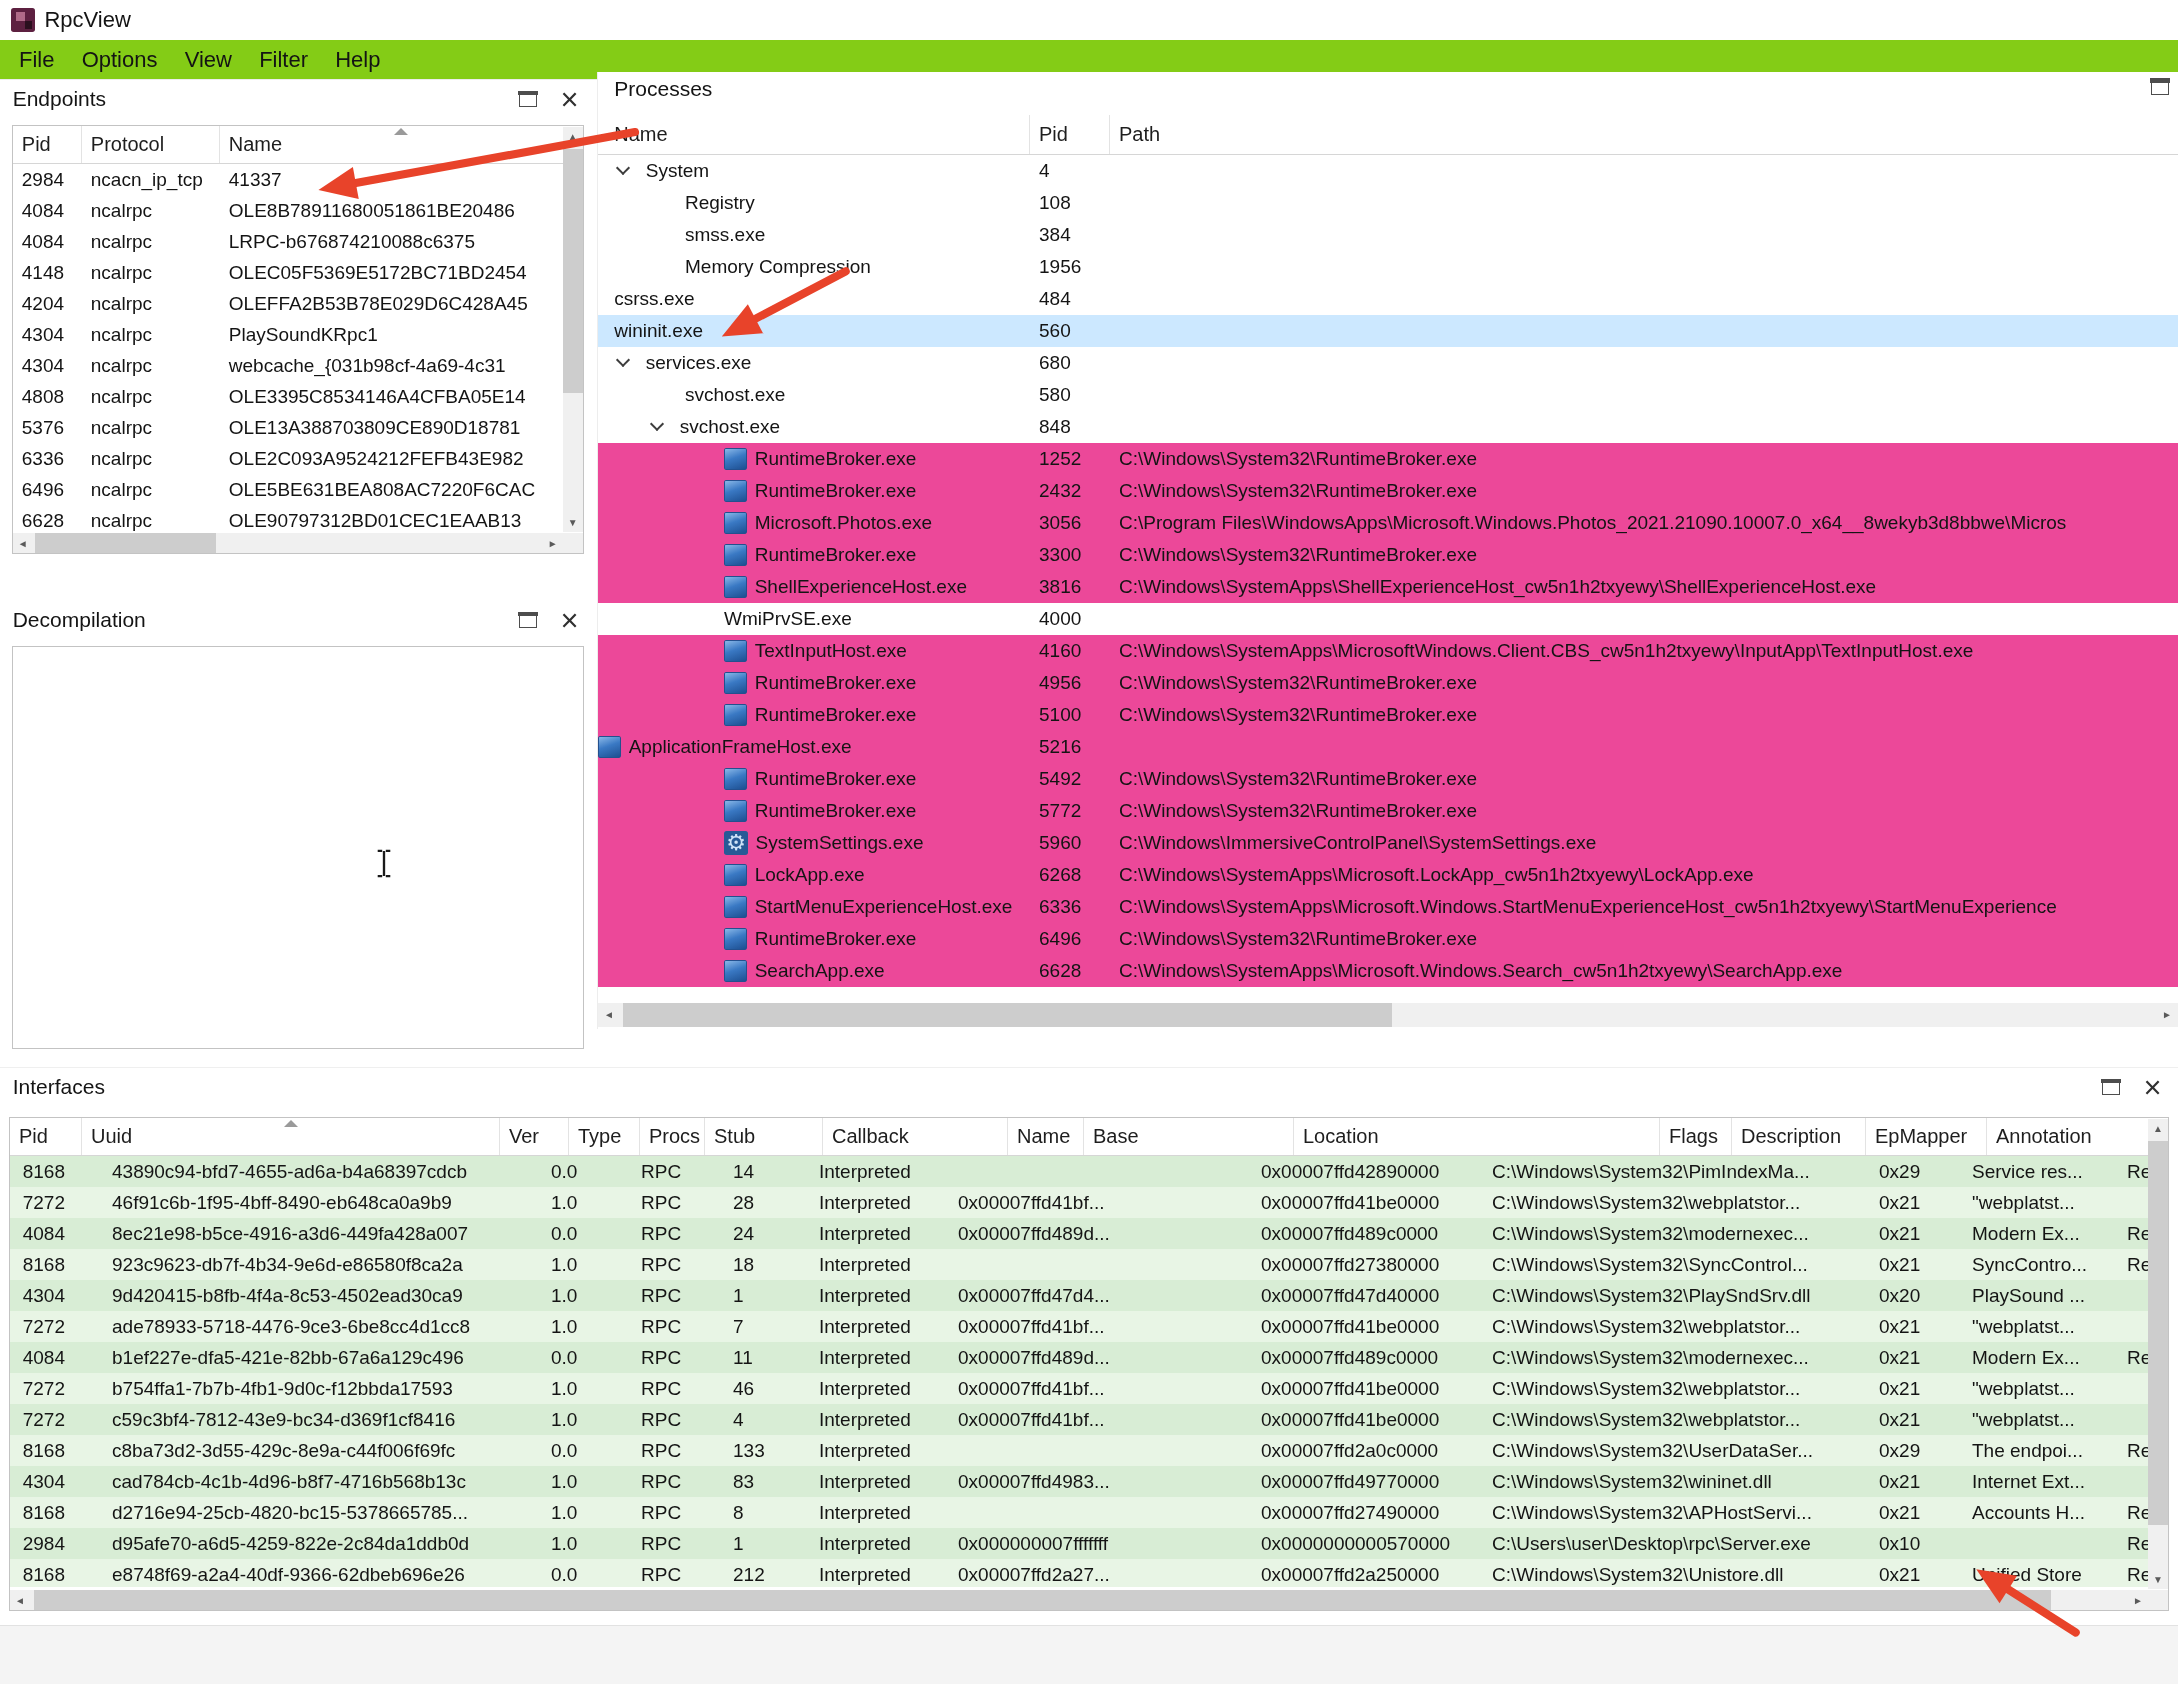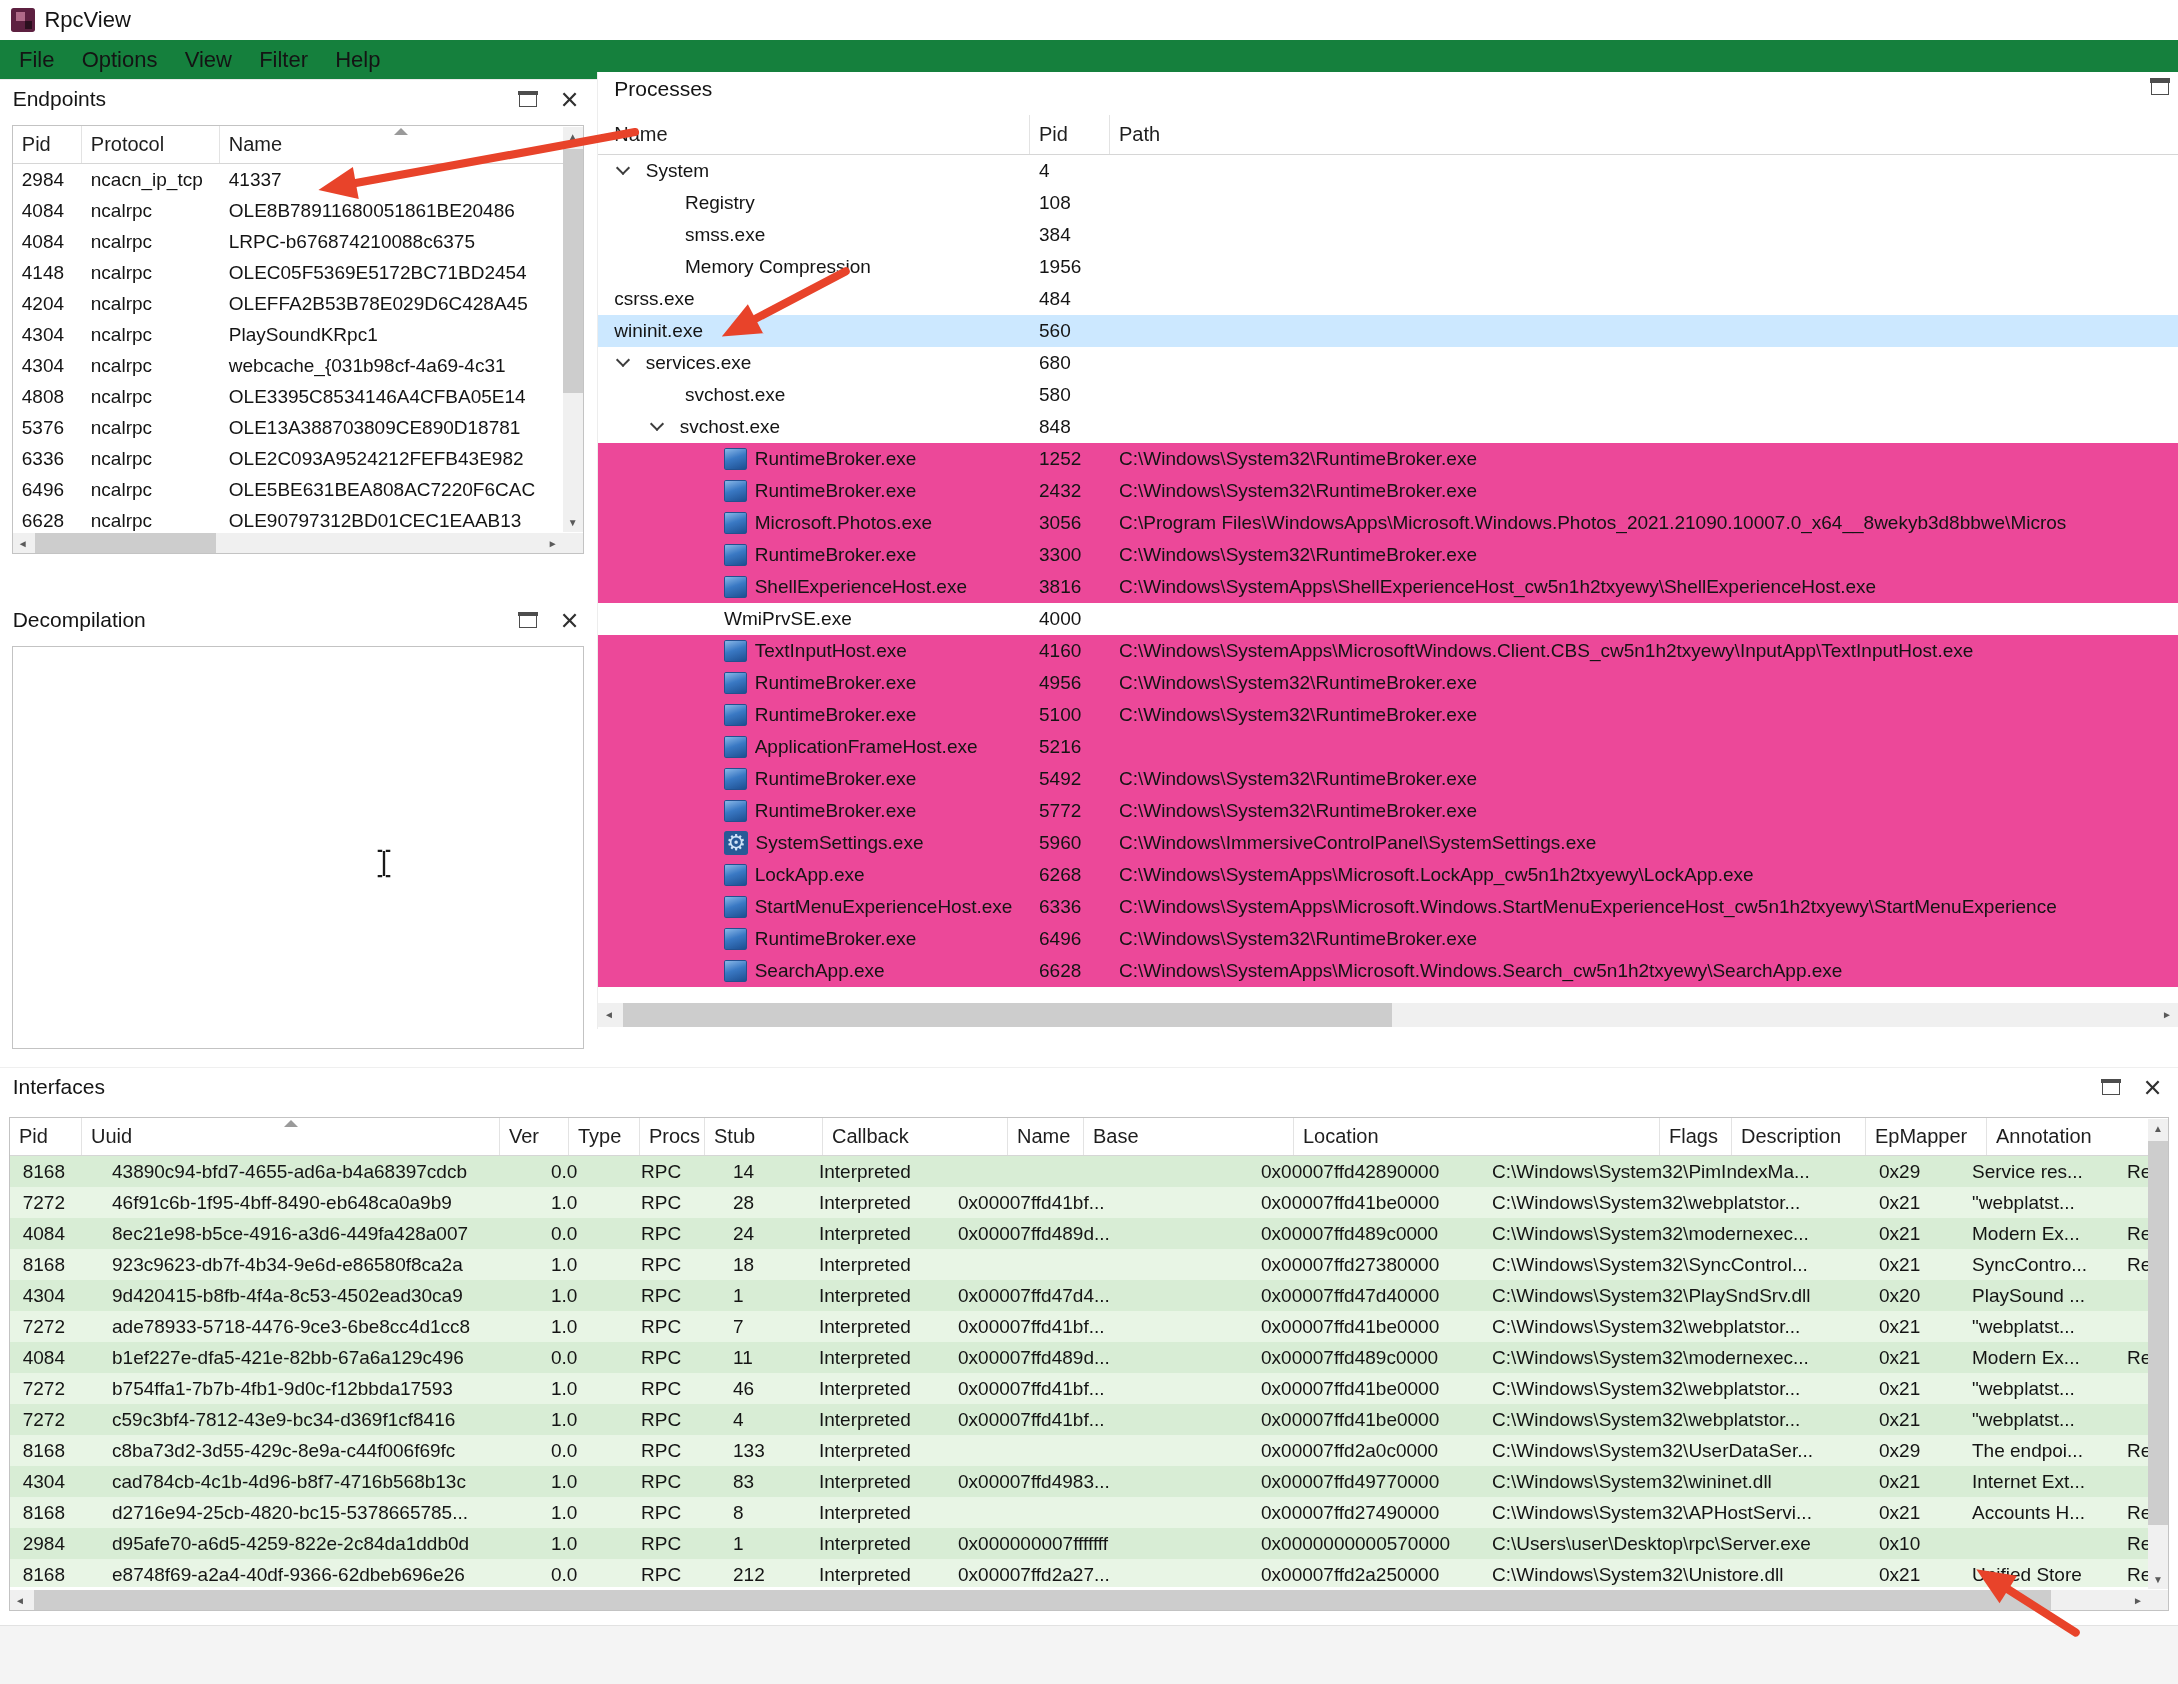--- a/index.html
+++ b/index.html
@@ -7,21 +7,21 @@
     font-family:"Liberation Sans","DejaVu Sans",sans-serif; color:#141414; overflow:hidden; }
   body { position:relative; }
   .abs { position:absolute; }
 
   
   #titlebar { left:0; top:0; width:100%; height:40px; display:flex; align-items:center; gap:9px; padding-left:11px; background:#fff; }
   .rpc-logo { width:24.4px; height:24.4px; background:#5d2040; border-radius:2.7px; position:relative; flex:none; }
   .rpc-logo::before { content:""; position:absolute; left:4.5px; top:4.5px; width:9px; height:9px; background:#b06a88; }
   .rpc-logo::after { content:""; position:absolute; right:3.6px; bottom:3.6px; width:7.2px; height:7.2px; background:#2b0f1e; }
   #titlebar .title-text { font-size:22px; }
-  #menubar { left:0; top:40px; width:100%; height:40px; display:flex; align-items:center; padding-left:5.4px; font-size:22px; border-bottom:0.9px solid #ececec; background:#15803d; }
+  #menubar { left:0; top:40px; width:100%; height:40px; display:flex; align-items:center; padding-left:5.4px; font-size:22px; border-bottom:0.9px solid #ececec; background:#84cc16; }
   .menu-item { padding:0 13.6px; cursor:default; }
 
   
   .panel-titlebar { height:38px; display:flex; align-items:center; justify-content:space-between; padding:0 16.3px 0 12.7px; font-size:21px; }
   .panel-chrome { display:flex; gap:23.5px; align-items:center; }
   .float-btn { width:18px; height:15.4px; border:1.8px solid #4d4d4d; position:relative; display:inline-block; }
   .float-btn::before { content:""; position:absolute; left:-1.8px; right:-1.8px; top:-1.8px; height:4.5px; background:#4d4d4d; }
   .close-btn { display:inline-block; line-height:1; }
   .close-btn::before { content:"\00d7"; font-size:31px; color:#303030; }
 
@@ -366,21 +366,21 @@
       </div>
       <div class="pr-row pr-grid hl">
         <div class="pr-name" style="padding-left: 126px;">
           <span class="picon"></span>
           <span class="plabel">RuntimeBroker.exe</span>
         </div>
         <div class="td">5100</div>
         <div class="td">C:\Windows\System32\RuntimeBroker.exe</div>
       </div>
       <div class="pr-row pr-grid hl">
-        <div class="pr-name" style="padding-left: 126px; text-align: right;">
+        <div class="pr-name" style=" text-align: right;">
           <span class="picon"></span>
           <span class="plabel">ApplicationFrameHost.exe</span>
         </div>
         <div class="td">5216</div>
       </div>
       <div class="pr-row pr-grid hl">
         <div class="pr-name" style="padding-left: 126px;">
           <span class="picon"></span>
           <span class="plabel">RuntimeBroker.exe</span>
         </div>

